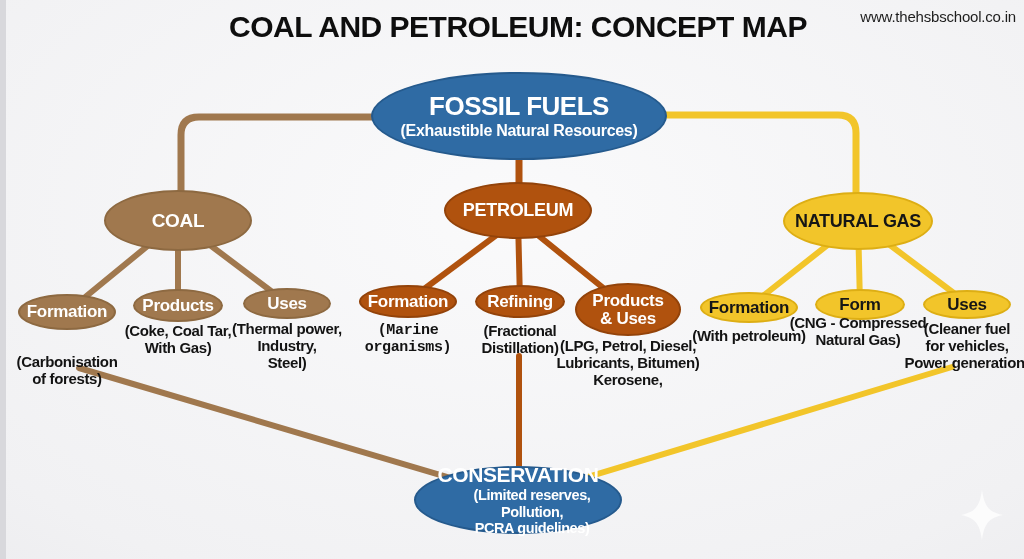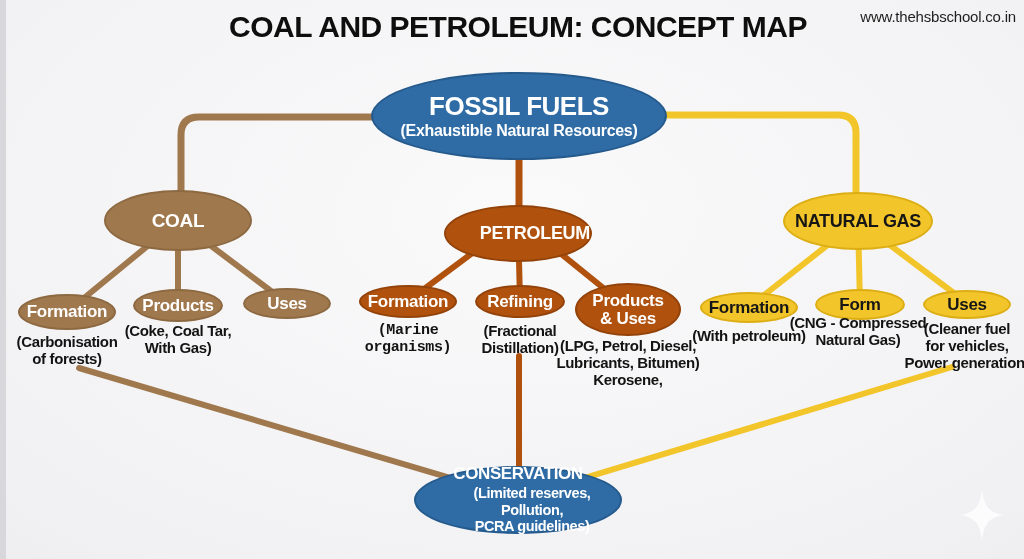--- a/index.html
+++ b/index.html
@@ -28,21 +28,21 @@
     text-align:center;box-sizing:border-box;
   }
   .node.blue{background:var(--blue,#2f6ba4);border:2px solid #255a8d;color:#fff;}
   .node.brown{background:var(--brown,#a0784e);border:2px solid #8d6941;color:#fff;}
   .node.rust{background:var(--rust,#b0520e);border:2px solid #93430a;color:#fff;}
   .node.yellow{background:var(--yellow,#f2c52a);border:2px solid #ddae14;color:#161616;}
   .big-label{font-size:26px;font-weight:700;letter-spacing:-0.5px;line-height:1.05;}
   .big-sub{font-size:16px;font-weight:700;letter-spacing:-0.3px;line-height:1.1;margin-top:2px;}
   .mid-label{font-size:19px;font-weight:700;letter-spacing:-0.3px;}
   .small-label{font-size:17px;font-weight:700;letter-spacing:-0.3px;line-height:1.02;}
-  .cons-label{font-size:17px;font-weight:700;letter-spacing:-0.4px;line-height:1.1;}
+  .cons-label{font-size:21px;font-weight:700;letter-spacing:-0.4px;line-height:1.1;}
   .cons-sub{font-size:14.5px;font-weight:700;letter-spacing:-0.4px;line-height:1.15;margin-top:1px;padding-left:28px;}
   .desc{
     position:absolute;text-align:center;color:#131313;
     font-size:15px;font-weight:700;letter-spacing:-0.35px;line-height:1.14;
   }
   .desc div{white-space:nowrap;}
   .sparkle{position:absolute;left:952px;top:488px;width:48px;height:54px;opacity:0.9;}
 </style>
 </head>
 <body>
@@ -79,38 +79,43 @@
     <div class="big-sub">(Exhaustible Natural Resources)</div>
   </div>
 
   <div class="node brown" style="left:98px;top:190px;width:148px;height:61px;">
     <div class="mid-label">COAL</div>
   </div>
 
   <div class="node brown" style="left:12px;top:294px;width:98px;height:36px;">
     <div class="small-label">Formation</div>
   </div>
-  <div class="desc" style="left:1px;top:333px;width:120px;">
+  <div class="desc" style="left:1px;top:353px;width:120px;">
     <div>(Carbonisation</div>
     <div>of forests)</div>
   </div>
 
   <div class="node brown" style="left:127px;top:289px;width:90px;height:33px;">
     <div class="small-label">Products</div>
   </div>
   <div class="desc" style="left:107px;top:322px;width:130px;">
     <div>(Coke, Coal Tar,</div>
     <div>With Gas)</div>
   </div>
 
   <div class="node brown" style="left:237px;top:288px;width:88px;height:31px;">
     <div class="small-label">Uses</div>
   </div>
+  <div class="desc" style="left:216px;top:320px;width:130px;">
+    <div>(Thermal power,</div>
+    <div>Industry,</div>
+    <div>Steel)</div>
+  </div>
 
-  <div class="node rust" style="left:438px;top:205px;width:148px;height:57px;align-items:flex-end;">
+  <div class="node rust" style="left:438px;top:182px;width:148px;height:57px;">
     <div class="mid-label" style="font-size:18px;">PETROLEUM</div>
   </div>
 
   <div class="node rust" style="left:353px;top:285px;width:98px;height:33px;">
     <div class="small-label">Formation</div>
   </div>
   <div class="desc" style="left:342px;top:322px;width:120px;font-family:Liberation Mono, monospace;">
     <div>(Marine</div>
     <div>organisms)</div>
   </div>

